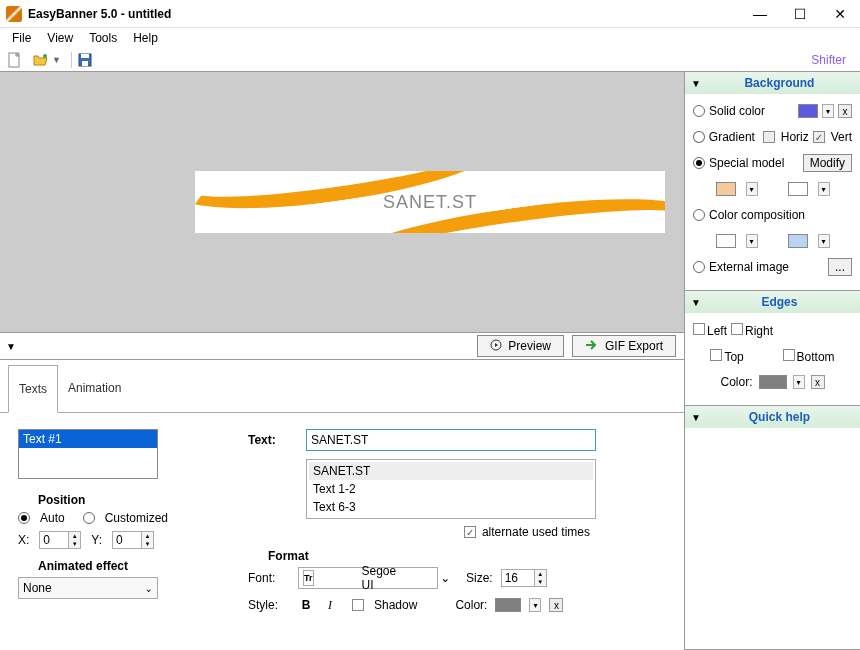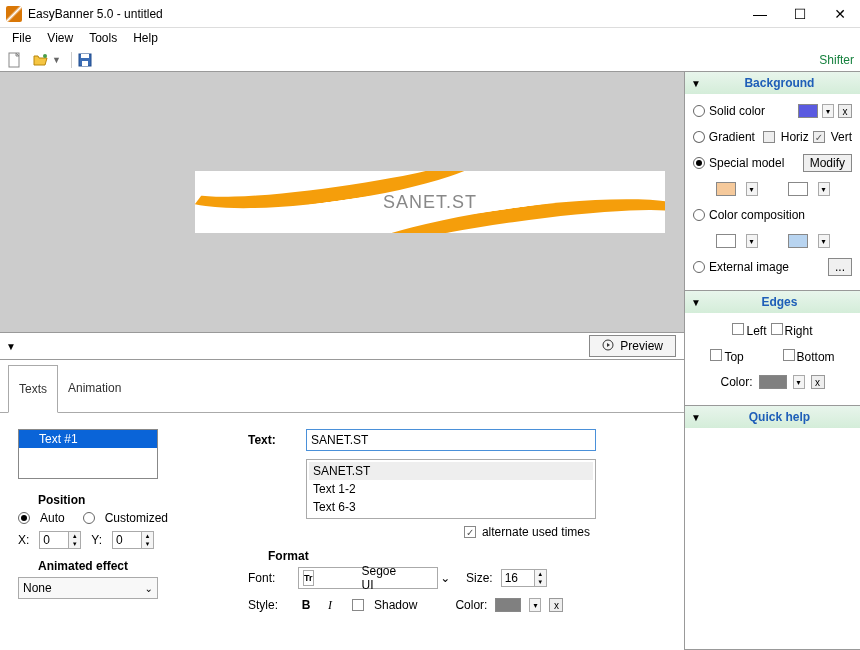--- a/index.html
+++ b/index.html
@@ -1,27 +1,27 @@
 <!DOCTYPE html>
 <html><head>
 <meta charset="utf-8">
 <style>
 * { box-sizing: border-box; margin: 0; padding: 0; font-family: "Segoe UI", Tahoma, sans-serif; font-size: 12px; }
 body { width: 860px; height: 650px; background: #fff; overflow: hidden; position: relative; }
 .titlebar { height: 28px; display: flex; align-items: center; padding: 0 0 0 6px; background: #fff; border-bottom: 1px solid #ddd; }
 .titlebar .app-icon { width: 16px; height: 16px; margin-right: 6px; background: linear-gradient(135deg,#d97706 40%,#fff 50%,#d97706 60%); border-radius: 2px; }
-.titlebar .title { flex: 1; color: #000; }
+.titlebar .title { flex: 1; color: #000; font-weight: bold; }
 .titlebar .win-btns { display: flex; height: 100%; }
 .titlebar .win-btn { width: 40px; display: flex; align-items: center; justify-content: center; font-size: 14px; color: #000; }
 .menubar { height: 20px; display: flex; align-items: center; padding: 0 4px; background: #fff; }
 .menubar .menu-item { padding: 2px 8px; }
 .toolbar { height: 24px; display: flex; align-items: center; padding: 0 6px; background: #fff; border-bottom: 1px solid #999; }
 .toolbar .tb-icon { width: 18px; height: 18px; margin-right: 8px; display: flex; align-items: center; justify-content: center; }
 .toolbar .tb-sep { width: 1px; height: 16px; background: #ccc; margin: 0 4px; }
-.toolbar .shifter { margin-left: auto; margin-right: 0; color: #15803d; }
+.toolbar .shifter { margin-left: auto; margin-right: 8px; color: #8b5cf6; }
 .main { display: flex; height: 260px; }
 .canvas-area { flex: 1; background: #ccc; position: relative; display: flex; align-items: center; justify-content: center; }
 .banner-preview { width: 470px; height: 62px; background: #fff; position: relative; overflow: hidden; }
 .banner-preview .swoosh1 { position: absolute; top: -30px; left: -20px; width: 320px; height: 60px; border: 14px solid #f59e0b; border-radius: 50%; border-top-color: transparent; border-left-color: transparent; transform: rotate(-8deg); }
 .banner-preview .swoosh2 { position: absolute; bottom: -35px; right: -30px; width: 360px; height: 60px; border: 14px solid #f59e0b; border-radius: 50%; border-bottom-color: transparent; border-right-color: transparent; transform: rotate(-8deg); }
 .banner-preview .banner-text { position: absolute; top: 50%; left: 50%; transform: translate(-50%,-50%); color: #888; font-size: 18px; letter-spacing: 1px; }
 .panel-section { border-bottom: 1px solid #999; padding-bottom: 6px; }
 .panel-header { height: 22px; background: linear-gradient(#e8f5ec,#d4edd9); display: flex; align-items: center; padding: 0 6px; }
 .panel-header .collapse-arrow { font-size: 10px; margin-right: 4px; }
 .panel-header .panel-title { flex: 1; text-align: center; color: #1e5eb8; font-weight: 600; }
@@ -38,21 +38,21 @@
 .mid-bar { height: 28px; display: flex; align-items: center; border-top: 1px solid #999; border-bottom: 1px solid #999; background: #fff; }
 .mid-bar .collapse-arrow { padding: 0 6px; font-size: 10px; }
 .mid-bar .spacer { flex: 1; }
 .mid-bar .action-btn { height: 22px; padding: 0 12px; border: 1px solid #888; background: #f4f4f4; margin-right: 8px; display: flex; align-items: center; gap: 6px; }
 .tabs-row { display: flex; align-items: center; padding: 4px 8px 0; }
 .tab { padding: 16px 10px; color: #333; }
 .tab.active { border: 1px solid #aaa; border-bottom: 1px solid #fff; background: #fff; position: relative; top: 1px; }
 .tab-content { border-top: 1px solid #aaa; padding: 16px 18px; display: flex; gap: 30px; height: 240px; }
 .left-col { width: 200px; }
 .text-list { width: 140px; height: 50px; border: 1px solid #888; margin-bottom: 14px; }
-.text-list .item { padding: 2px 20px; }
+.text-list .item { padding: 2px 4px; }
 .text-list .item.selected { background: #0a64d8; color: #fff; }
 .section-label { font-weight: 700; margin-bottom: 4px; padding-left: 20px; }
 .pos-row { display: flex; align-items: center; gap: 10px; margin-bottom: 6px; }
 .num-input { width: 42px; height: 18px; border: 1px solid #aaa; display: inline-flex; align-items: center; }
 .num-input .val { flex: 1; padding: 0 3px; }
 .num-input .spinners { width: 12px; display: flex; flex-direction: column; }
 .num-input .spin { height: 8px; border-left: 1px solid #aaa; font-size: 7px; text-align: center; line-height: 8px; background: #f4f4f4; }
 .select { width: 140px; height: 22px; border: 1px solid #aaa; display: flex; align-items: center; padding: 0 4px; background: #f8f8f8; }
 .select .sel-arrow { margin-left: auto; font-size: 10px; }
 .right-col { flex: 1; }
@@ -177,21 +177,21 @@
       </div>
     </div>
   </div>
 
   <div class="panel-section">
     <div class="panel-header">
       <span class="collapse-arrow">▼</span>
       <span class="panel-title">Edges</span>
     </div>
     <div class="panel-body">
-      <div class="radio-row" style="justify-content:center">
+      <div class="radio-row" style="justify-content:flex-start">
         <span><span class="checkbox"></span><span>Left</span></span>
         <span><span class="checkbox"></span><span>Right</span></span>
       </div>
       <div class="radio-row" style="justify-content:space-around">
         <span><span class="checkbox"></span><span>Top</span></span>
         <span><span class="checkbox"></span><span>Bottom</span></span>
       </div>
       <div class="radio-row" style="justify-content:center;gap:6px">
         <span>Color:</span>
         <span class="color-swatch" style="background:#808080;width:28px"></span>
@@ -214,20 +214,28 @@
   <span class="collapse-arrow">▼</span>
   <span class="spacer"></span>
   <div class="action-btn">
     <span>
       <svg width="12" height="12" viewBox="0 0 12 12">
             <circle cx="6" cy="6" r="5" fill="none" stroke="#333"></circle>
             <path d="M5 4 L8 6 L5 8 Z" fill="#333"></path>
           </svg>
     </span>
     <span>Preview</span>
+  </div>
+  <div class="action-btn">
+    <span>
+      <svg width="14" height="12" viewBox="0 0 14 12">
+            <path d="M1 6 L9 6 M6 2 L10 6 L6 10" fill="none" stroke="#2e9e2e" stroke-width="2"></path>
+          </svg>
+    </span>
+    <span>GIF Export</span>
   </div>
 </div>
 
 <div class="tabs-row">
   <div class="tab active">Texts</div>
   <div class="tab">Animation</div>
 </div>
 
 <div class="tab-content">
   <div class="left-col">

